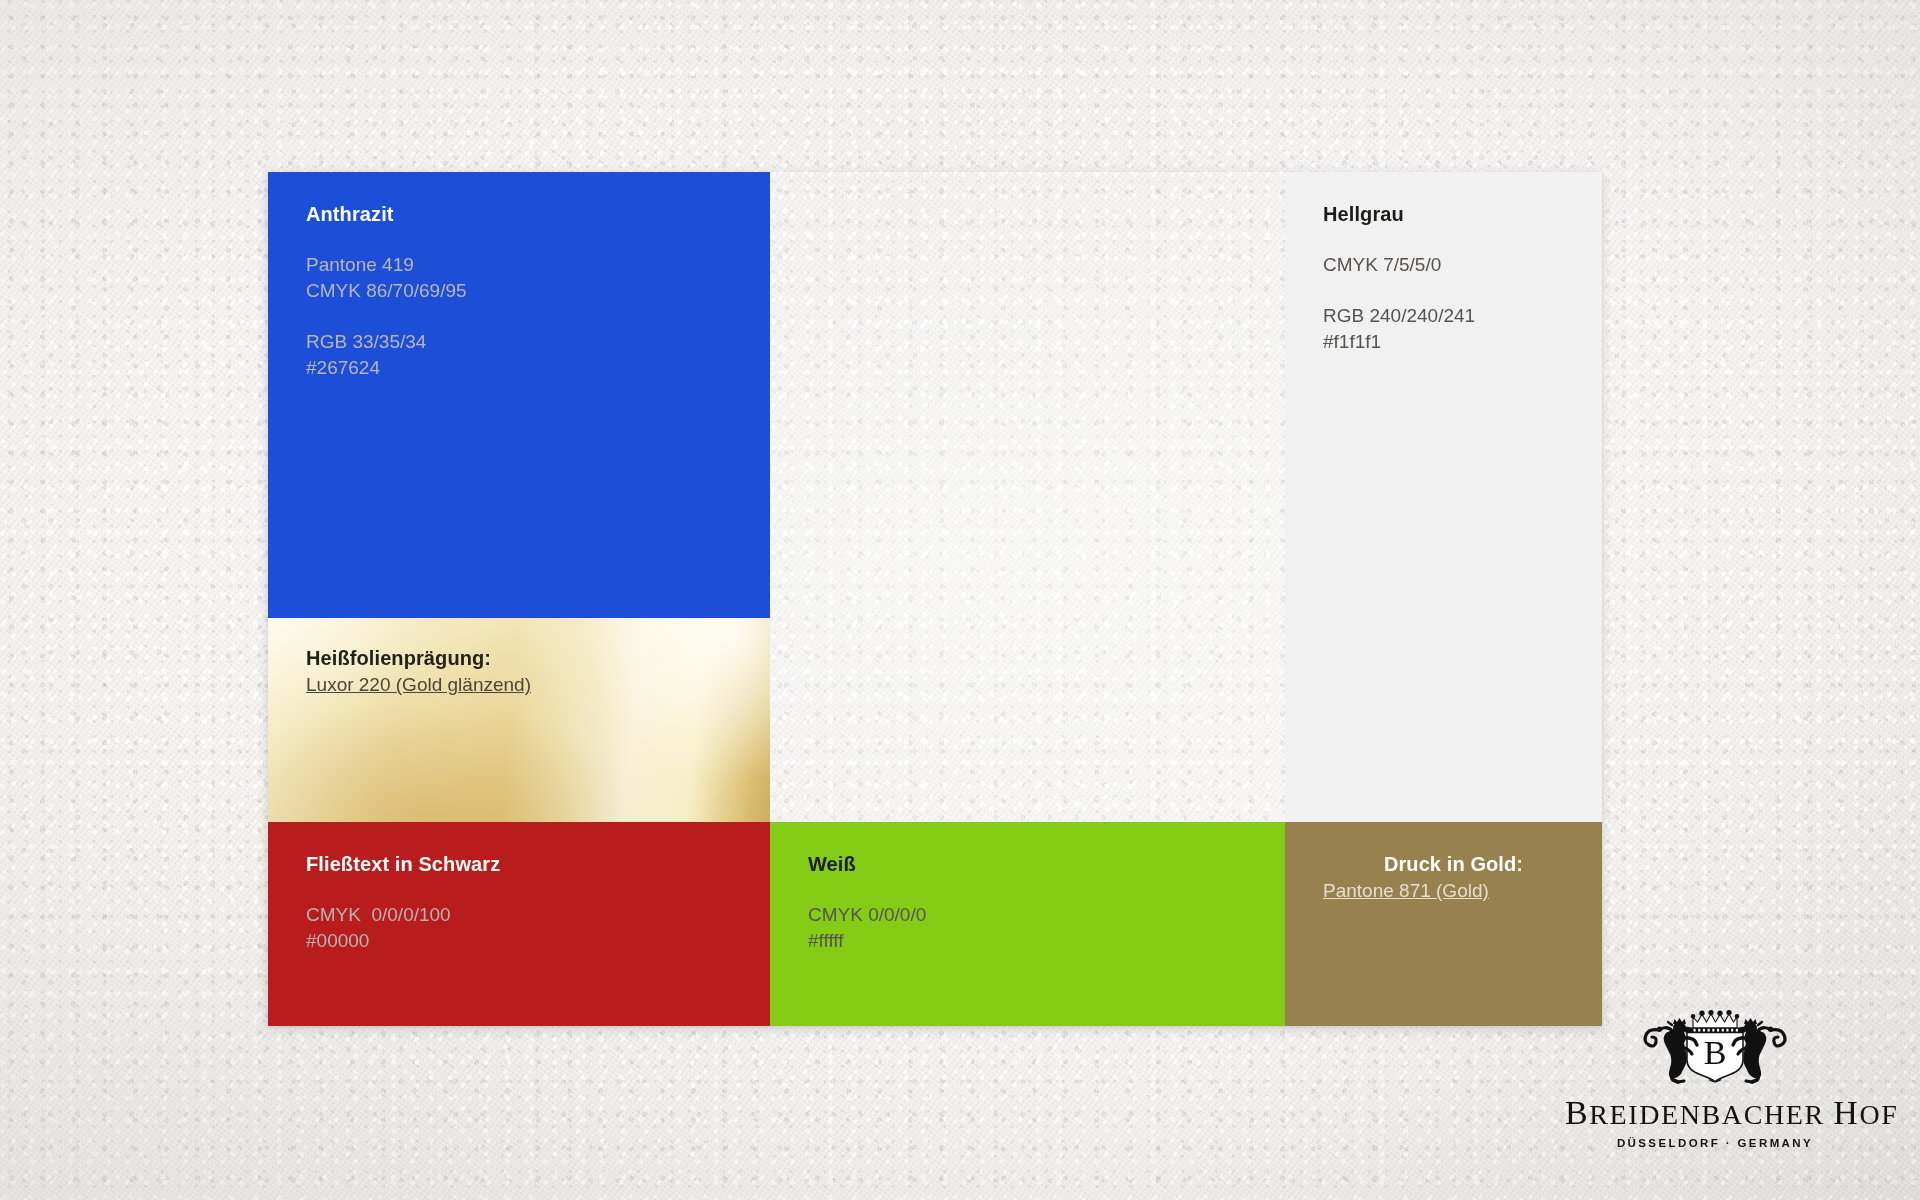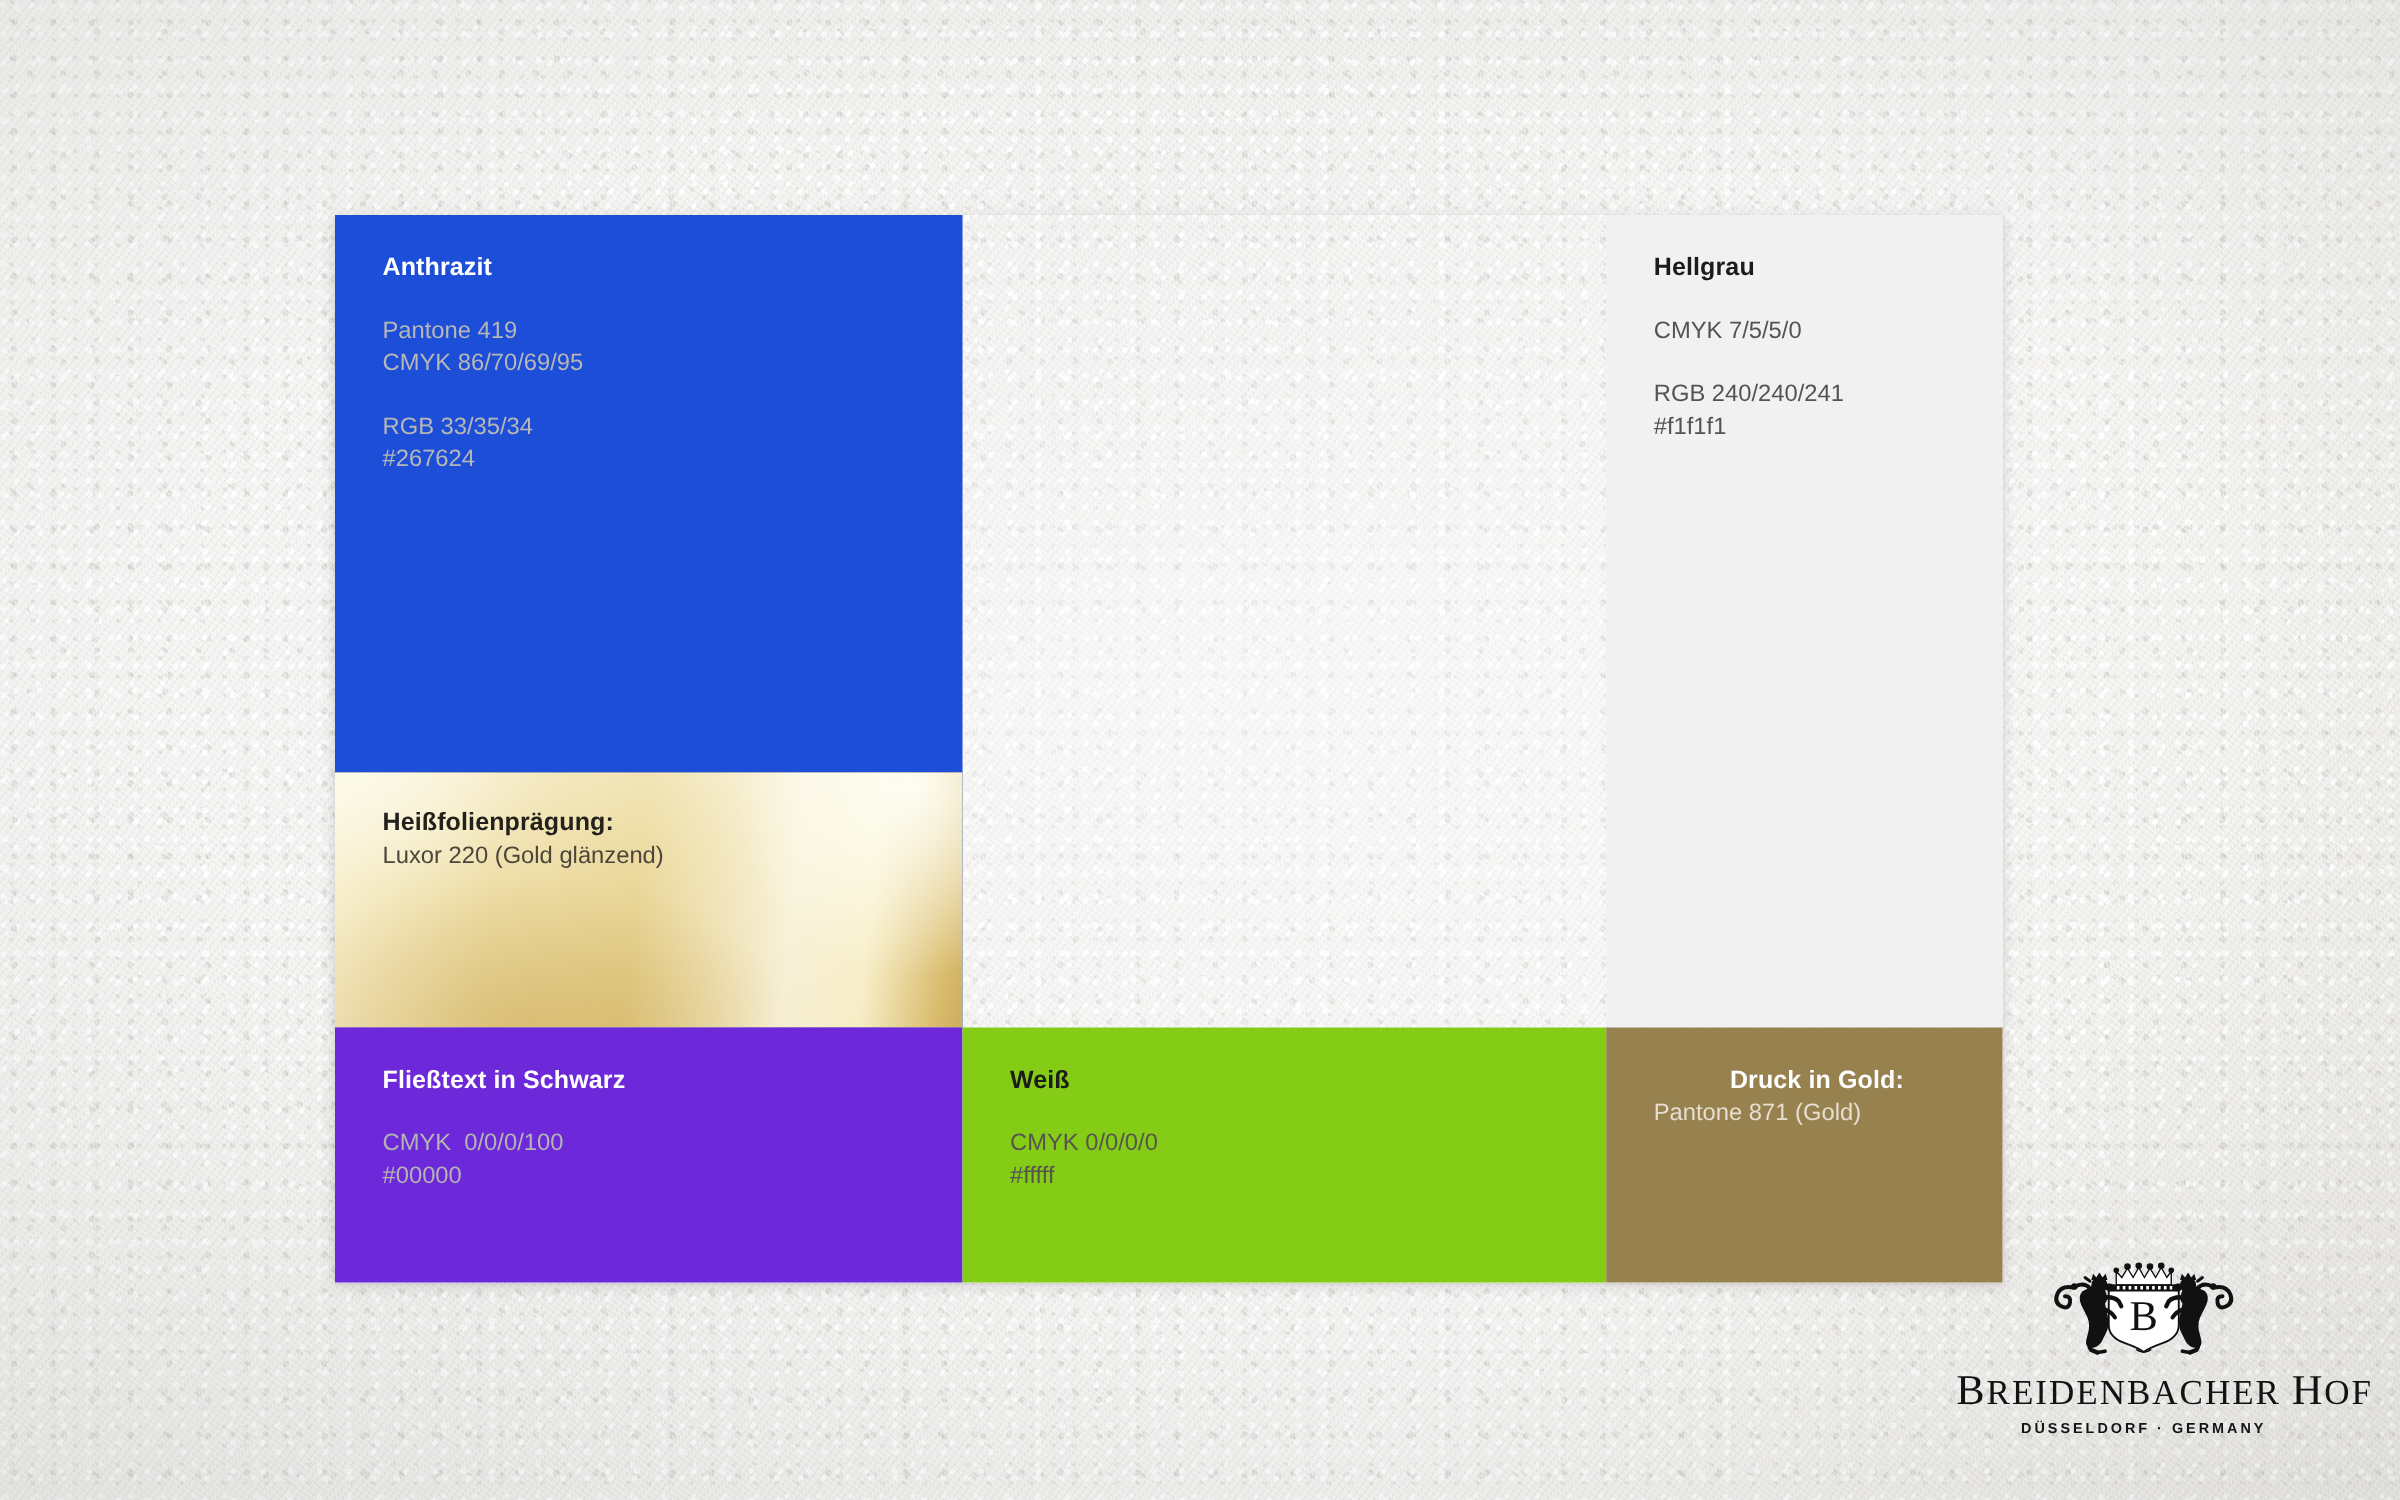--- a/index.html
+++ b/index.html
@@ -76,20 +76,21 @@
     font-weight: bold;
     letter-spacing: 0.1px;
     line-height: 1.25;
     margin: 0 0 1px 0;
   }
   .sw-sub {
     font-size: 19px;
     font-weight: normal;
     line-height: 1.33;
     margin: 0;
+    text-decoration: underline;
   }
   .sw-group { margin-top: 25px; }
   .sw-line {
     font-size: 19px;
     font-weight: normal;
     line-height: 1.37;
     white-space: pre;
   }
 
   
@@ -145,21 +146,21 @@
     background:
       radial-gradient(ellipse 46% 120% at 92% 6%, rgba(255,255,248,0.92) 0%, rgba(255,255,248,0.0) 62%),
       radial-gradient(ellipse 60% 80% at 30% 96%, rgba(205,171,92,0.42) 0%, rgba(205,171,92,0.0) 70%),
       radial-gradient(ellipse 40% 60% at 4% 0%, rgba(255,255,250,0.5) 0%, rgba(255,255,250,0.0) 78%);
   }
   #sw-goldfoil .swatch-inner { z-index: 3; top: 28px; }
   #sw-goldfoil .sw-title { color: #23211c; }
   #sw-goldfoil .sw-sub   { color: #4b463a; }
 
   
-  #sw-schwarz  { background: #6d28d9; grid-column: 1; grid-row: 3; }
+  #sw-schwarz  { background: #b91c1c; grid-column: 1; grid-row: 3; }
   #sw-schwarz .sw-title { color: #ffffff; }
   #sw-schwarz .sw-line  { color: #b4b4b3; }
 
   #sw-weiss    { background: #84cc16; grid-column: 2; grid-row: 3; }
   #sw-weiss .sw-title { color: #1c1c1b; }
   #sw-weiss .sw-line  { color: #56544f; }
 
   #sw-druckgold { background: #96814f; grid-column: 3; grid-row: 3; }
   #sw-druckgold .sw-title { color: #ffffff; text-align: center; }
   #sw-druckgold .sw-sub   { color: #e6ded0; }

